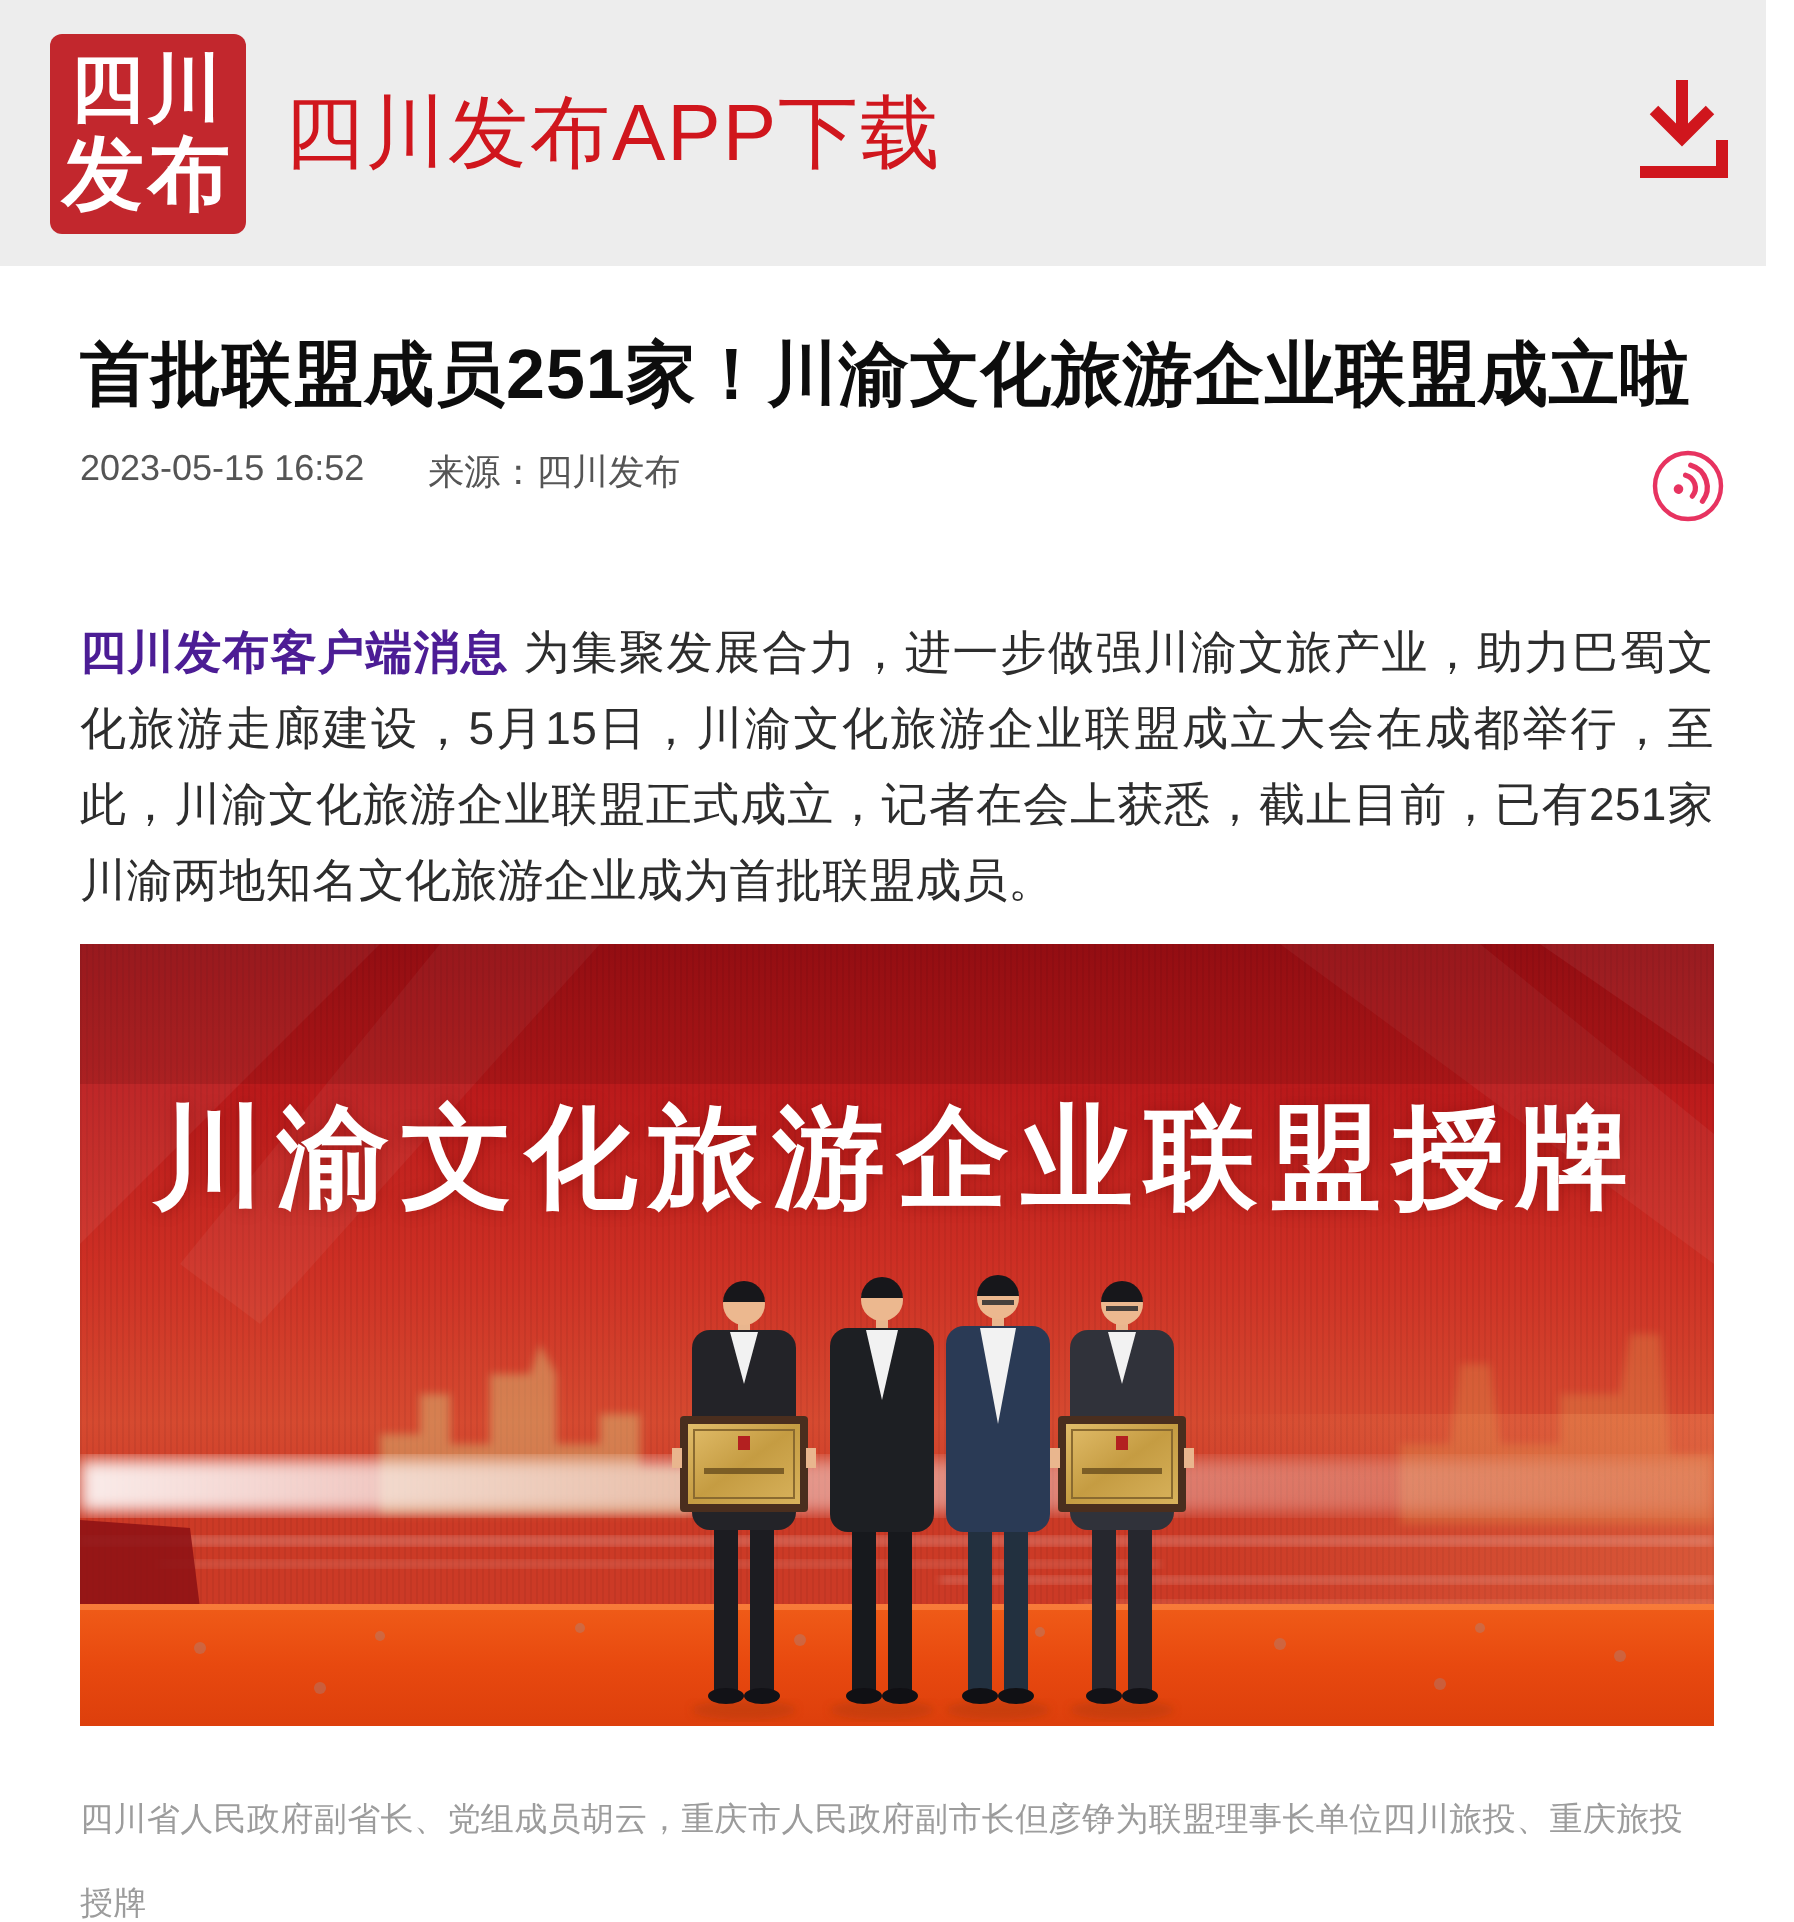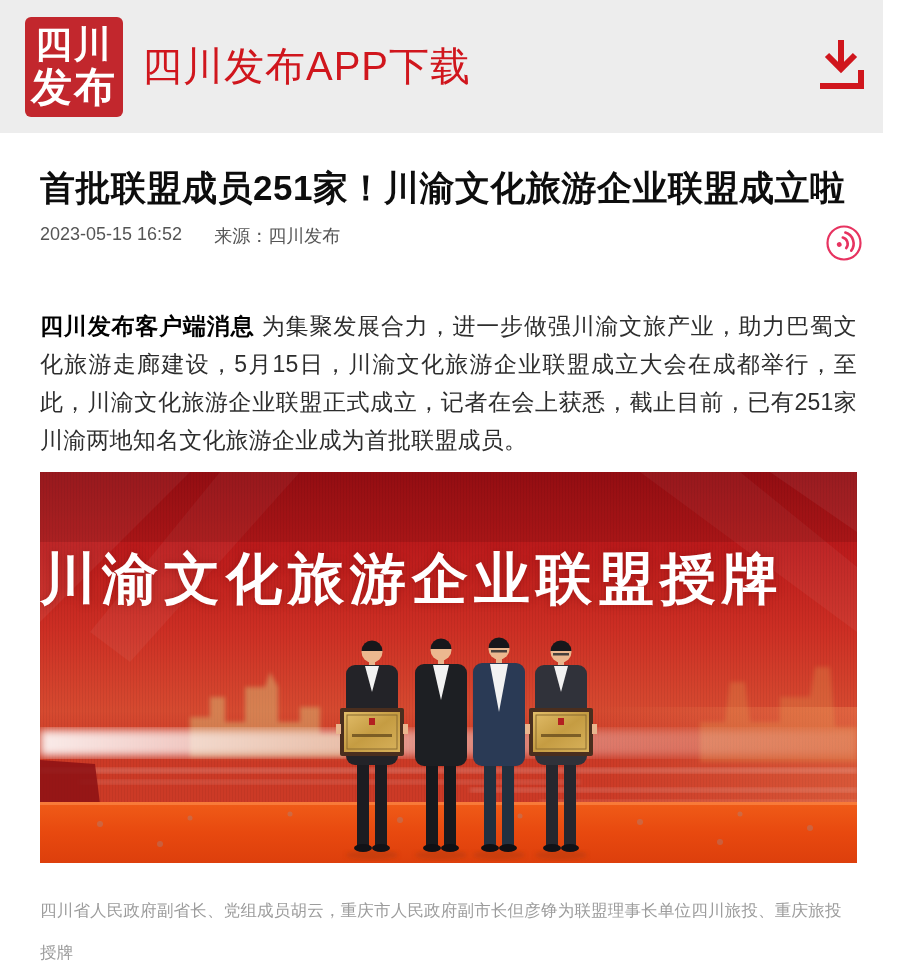--- a/index.html
+++ b/index.html
@@ -40,29 +40,29 @@
   }
   .meta-date{margin-right:32px;}
   .audio-btn{
     margin-left:auto;transform:translateX(6px);
     width:38px;height:38px;background:none;border:none;padding:0;cursor:pointer;
   }
   .body-par{
     margin:45px 0 0 0;font-size:23px;line-height:38px;color:#2d2d2d;
     text-align:justify;letter-spacing:0.2px;
   }
-  .body-par b{color:#000000;}
+  .body-par b{color:#4c1d95;}
   
   .photo{
     position:relative;margin:13px 0 0 0;width:817px;height:391px;overflow:hidden;
     background:#c51f1d;
   }
   .photo svg{position:absolute;left:0;top:0;}
   .photo-banner-text{
-    position:absolute;left:0;right:0;top:70px;
+    position:absolute;left:0;right:0;top:70px;text-align:center;
     color:#ffffff;font-size:56px;font-weight:700;letter-spacing:6px;
     white-space:nowrap;text-shadow:0 0 8px rgba(110,0,0,0.35);
   }
   .photo-caption{
     margin:26px 0 0 0;font-size:16.5px;line-height:42px;color:#9c9c9c;
     letter-spacing:0.2px;width:817px;
   }
 </style>
 </head>
 <body>

